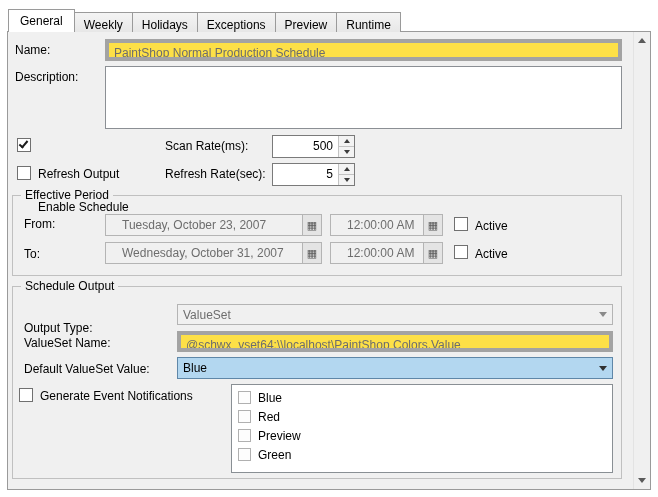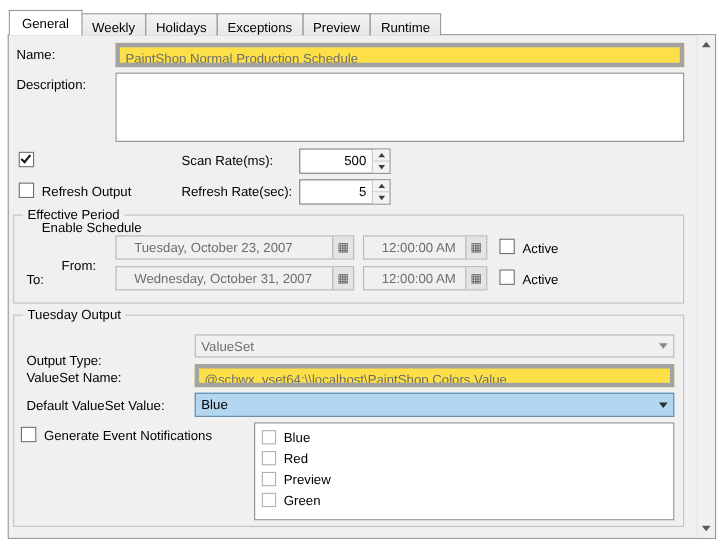--- a/index.html
+++ b/index.html
@@ -158,21 +158,21 @@
           </div>
         <div class="spin-btn down">
             <span class="tri-down-xs"></span>
           </div>
       </div>
     </div>
 
     <div class="group" style="left:4px; top:163px; width:610px; height:81px;">
       <span class="group-title">Effective Period</span>
 
-      <span class="lbl" style="left:11px; top:38px;margin-left:32px;">From:</span>
+      <span class="lbl" style="left:11px; top:21px;">From:</span>
       <div class="picker" style="left:92px; top:18px; width:217px; height:22px;">
         <span>Tuesday, October 23, 2007</span>
         <span class="cal-btn">
             <span>▦</span>
           </span>
       </div>
       <div class="picker" style="left:317px; top:18px; width:113px; height:22px;">
         <span>12:00:00 AM</span>
         <span class="cal-btn">
             <span>▦</span>
@@ -196,21 +196,21 @@
             <span>▦</span>
           </span>
       </div>
       <div class="checkbox" style="left:441px; top:49px;">
         
       </div>
       <span class="lbl" style="left:462px; top:51px;">Active</span>
     </div>
 
     <div class="group" style="left:4px; top:254px; width:610px; height:193px;">
-      <span class="group-title">Tuesday Output</span>
+      <span class="group-title">Schedule Output</span>
 
       <span class="lbl" style="left:11px; top:22px;margin-top:12px;">Output Type:</span>
       <div class="combo" style="left:164px; top:17px; width:436px; height:21px;">
         <span>ValueSet</span>
         <span class="arrow-zone">
             <span class="tri-down-combo"></span>
           </span>
       </div>
 
       <span class="lbl" style="left:11px; top:49px;">ValueSet Name:</span>

